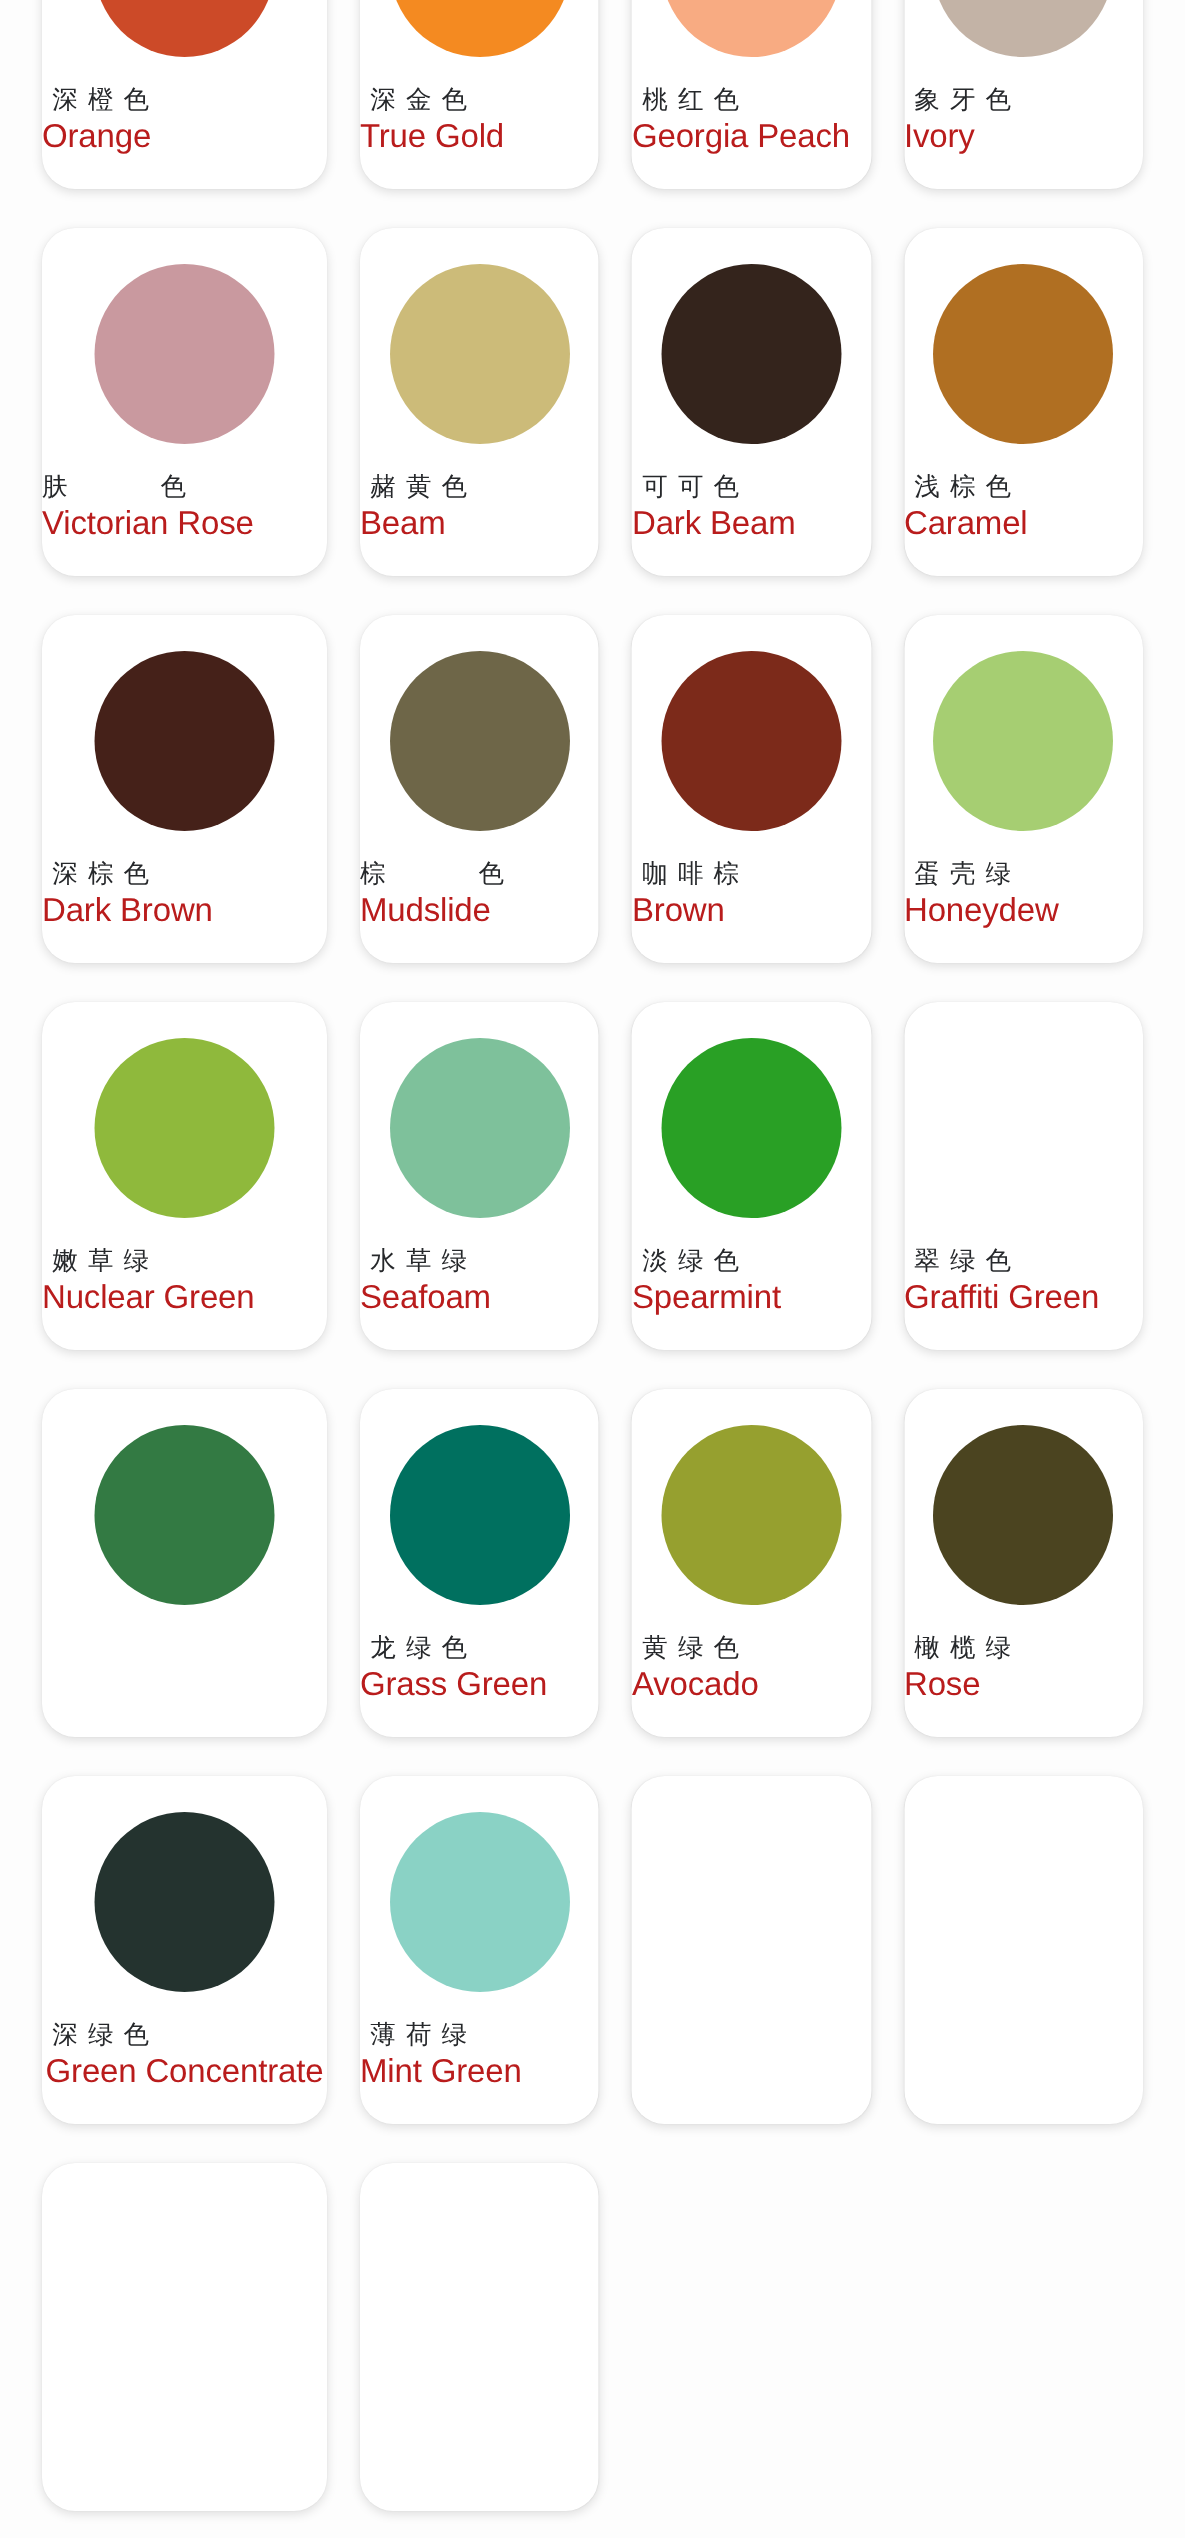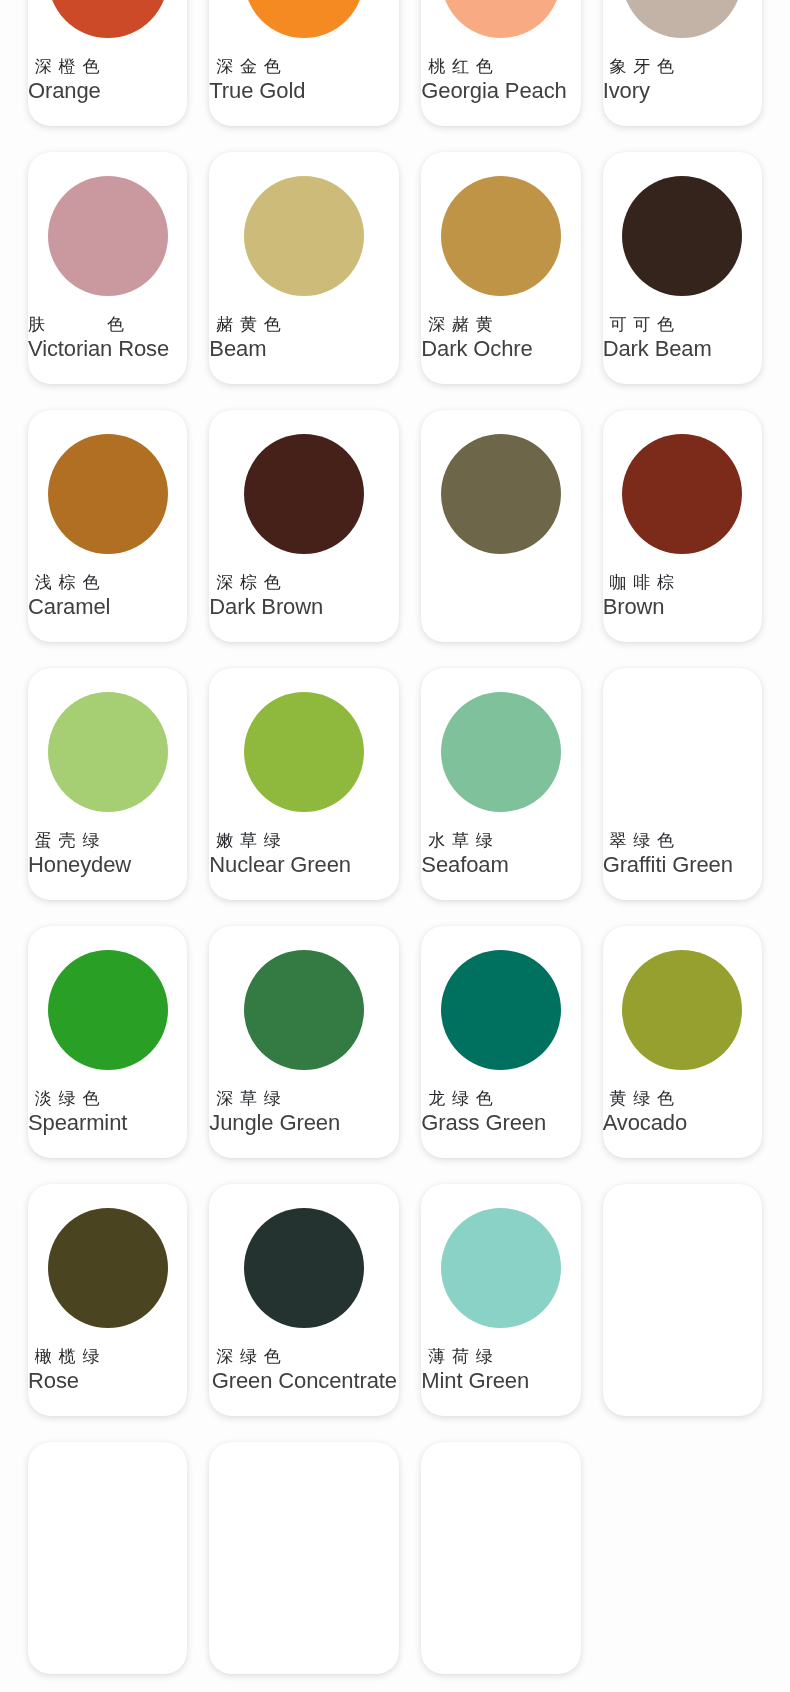--- a/index.html
+++ b/index.html
@@ -61,21 +61,21 @@
     color: #26282b;
     line-height: 1.32;
     letter-spacing: 0.40em;
     text-indent: 0.40em;
     white-space: nowrap;
     font-weight: 400;
   }
 
   .name-en {
     font-size: 22px;
-    color: #404040;
+    color: #b91c1c;
     line-height: 1.18;
     white-space: nowrap;
     font-weight: 400;
     letter-spacing: -0.005em;
   }
 
   
   .swatch-card.is-wrapped .name-en {
     white-space: normal;
     width: 190px;
@@ -122,27 +122,20 @@
       </div>
     </div>
     <div class="swatch-card">
       <div class="swatch-circle" style="background: rgb(204, 187, 121);"></div>
       <div class="label-block">
         <div class="name-cn">赭黄色</div>
         <div class="name-en">Beam</div>
       </div>
     </div>
     <div class="swatch-card">
-      <div class="swatch-circle" style="background: rgb(191, 148, 70);"></div>
-      <div class="label-block">
-        <div class="name-cn">深赭黄</div>
-        <div class="name-en">Dark Ochre</div>
-      </div>
-    </div>
-    <div class="swatch-card">
       <div class="swatch-circle" style="background: rgb(52, 36, 28);"></div>
       <div class="label-block">
         <div class="name-cn">可可色</div>
         <div class="name-en">Dark Beam</div>
       </div>
     </div>
     <div class="swatch-card">
       <div class="swatch-circle" style="background: rgb(176, 111, 34);"></div>
       <div class="label-block">
         <div class="name-cn">浅棕色</div>
@@ -151,20 +144,24 @@
     </div>
     <div class="swatch-card">
       <div class="swatch-circle" style="background: rgb(69, 33, 25);"></div>
       <div class="label-block">
         <div class="name-cn">深棕色</div>
         <div class="name-en">Dark Brown</div>
       </div>
     </div>
     <div class="swatch-card">
       <div class="swatch-circle" style="background: rgb(110, 102, 72);"></div>
+      <div class="label-block">
+        <div class="name-cn" style="letter-spacing: 0px; text-indent: 0px; display: inline-block; width: 96px; text-align: justify; text-align-last: justify;">棕色</div>
+        <div class="name-en">Mudslide</div>
+      </div>
     </div>
     <div class="swatch-card">
       <div class="swatch-circle" style="background: rgb(124, 42, 26);"></div>
       <div class="label-block">
         <div class="name-cn">咖啡棕</div>
         <div class="name-en">Brown</div>
       </div>
     </div>
     <div class="swatch-card">
       <div class="swatch-circle" style="background: rgb(166, 206, 114);"></div>
@@ -181,39 +178,35 @@
       </div>
     </div>
     <div class="swatch-card">
       <div class="swatch-circle" style="background: rgb(126, 193, 155);"></div>
       <div class="label-block">
         <div class="name-cn">水草绿</div>
         <div class="name-en">Seafoam</div>
       </div>
     </div>
     <div class="swatch-card">
+      <div class="swatch-circle" style="background: rgb(41, 160, 37);"></div>
+      <div class="label-block">
+        <div class="name-cn">淡绿色</div>
+        <div class="name-en">Spearmint</div>
+      </div>
+    </div>
+    <div class="swatch-card">
       <div class="swatch-circle" style="background: rgb(255, 255, 255);"></div>
       <div class="label-block">
         <div class="name-cn">翠绿色</div>
         <div class="name-en">Graffiti Green</div>
       </div>
     </div>
     <div class="swatch-card">
-      <div class="swatch-circle" style="background: rgb(41, 160, 37);"></div>
-      <div class="label-block">
-        <div class="name-cn">淡绿色</div>
-        <div class="name-en">Spearmint</div>
-      </div>
-    </div>
-    <div class="swatch-card">
       <div class="swatch-circle" style="background: rgb(51, 122, 67);"></div>
-      <div class="label-block">
-        <div class="name-cn">深草绿</div>
-        <div class="name-en">Jungle Green</div>
-      </div>
     </div>
     <div class="swatch-card">
       <div class="swatch-circle" style="background: rgb(0, 112, 95);"></div>
       <div class="label-block">
         <div class="name-cn">龙绿色</div>
         <div class="name-en">Grass Green</div>
       </div>
     </div>
     <div class="swatch-card">
       <div class="swatch-circle" style="background: rgb(150, 160, 47);"></div>

